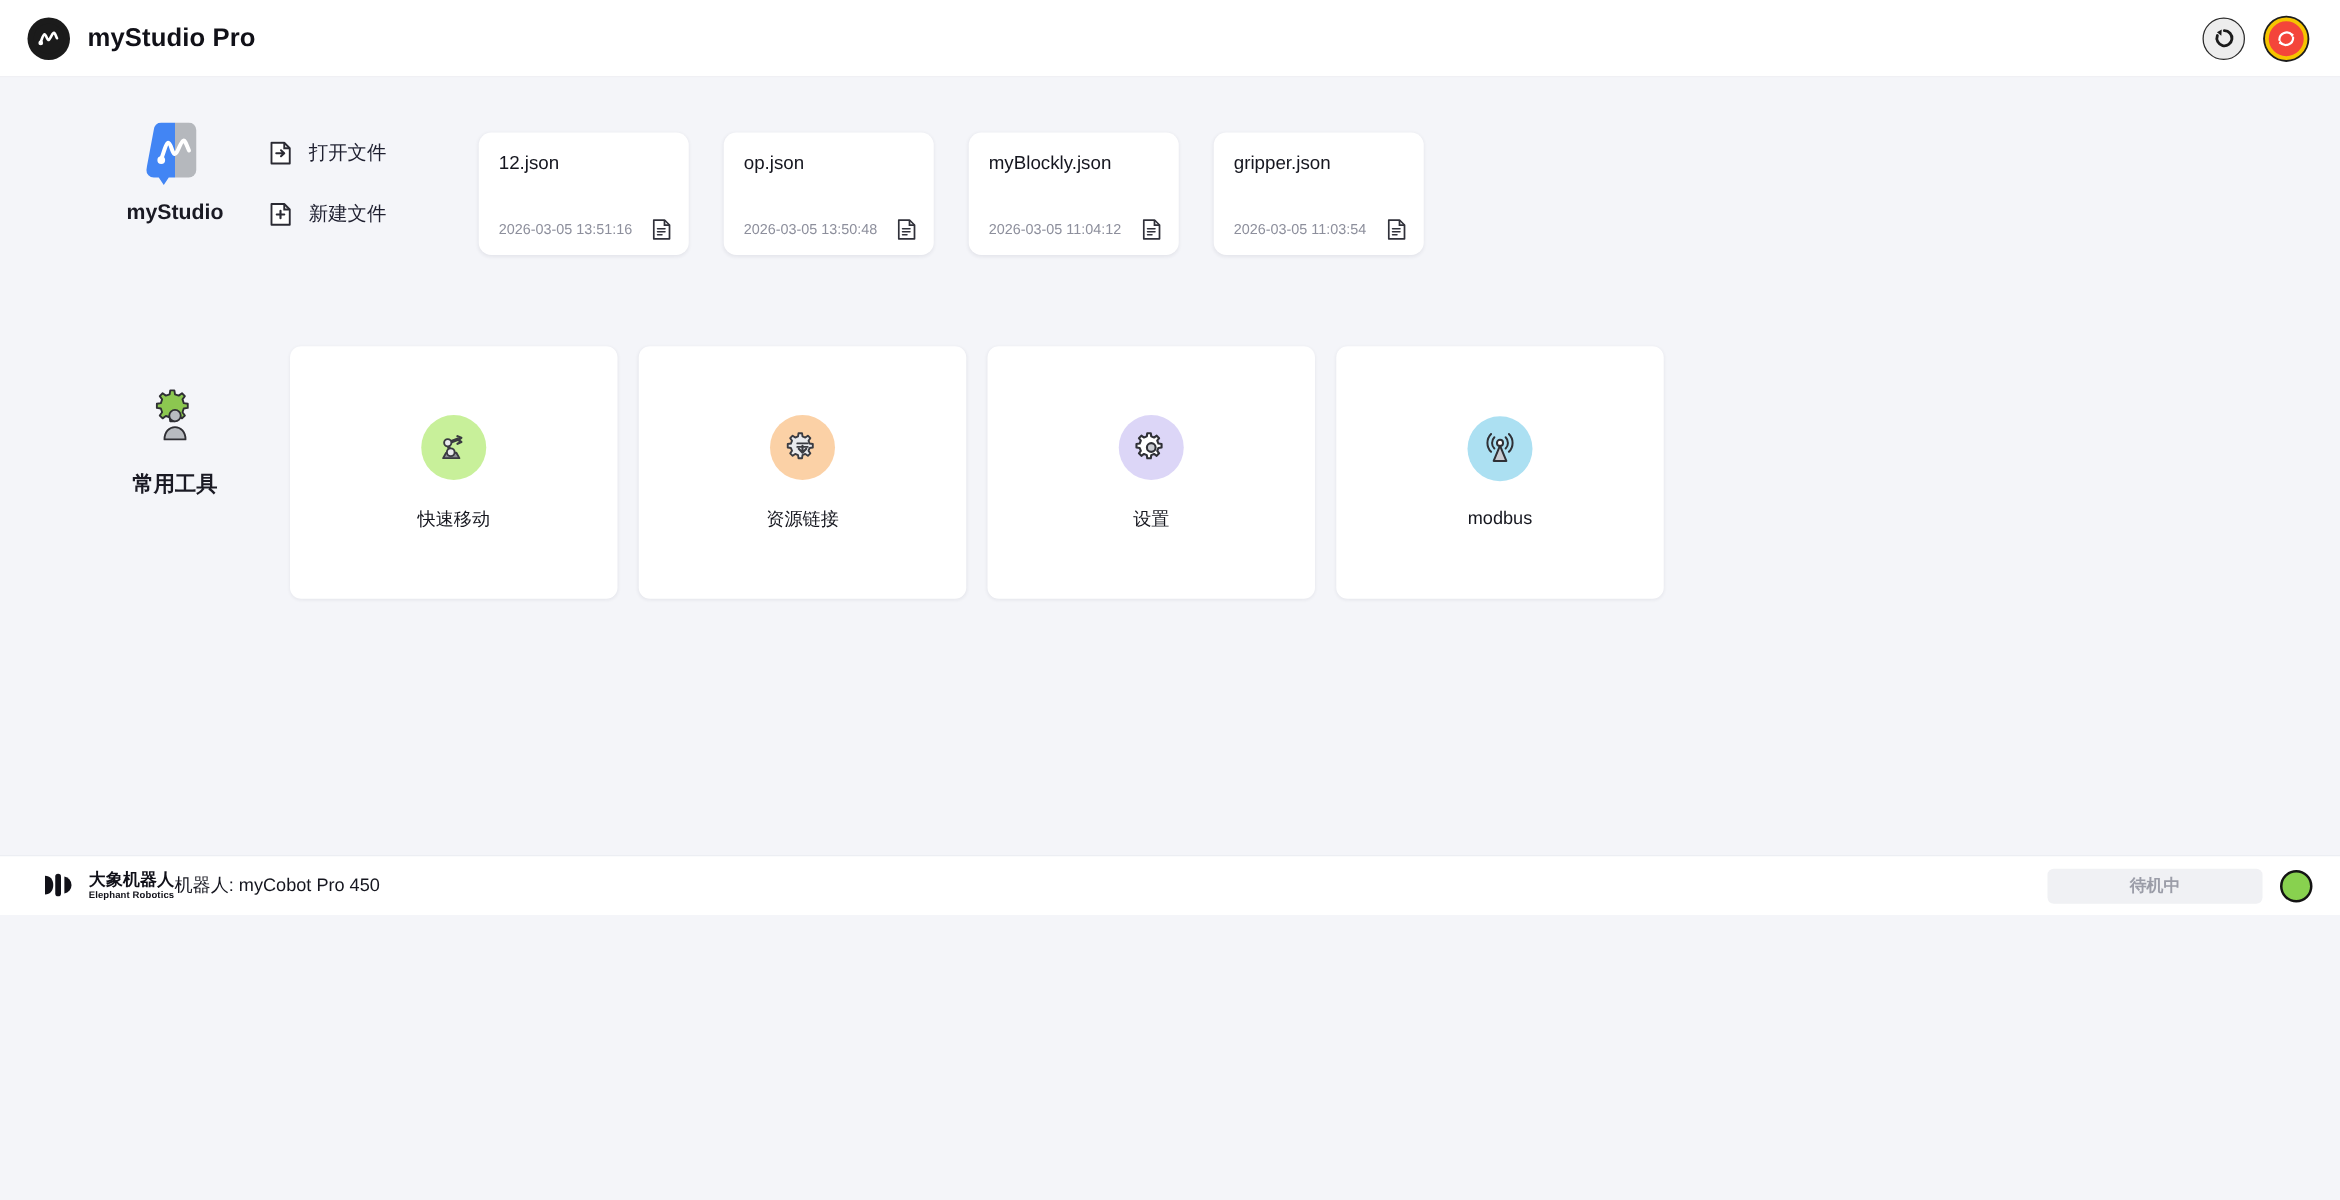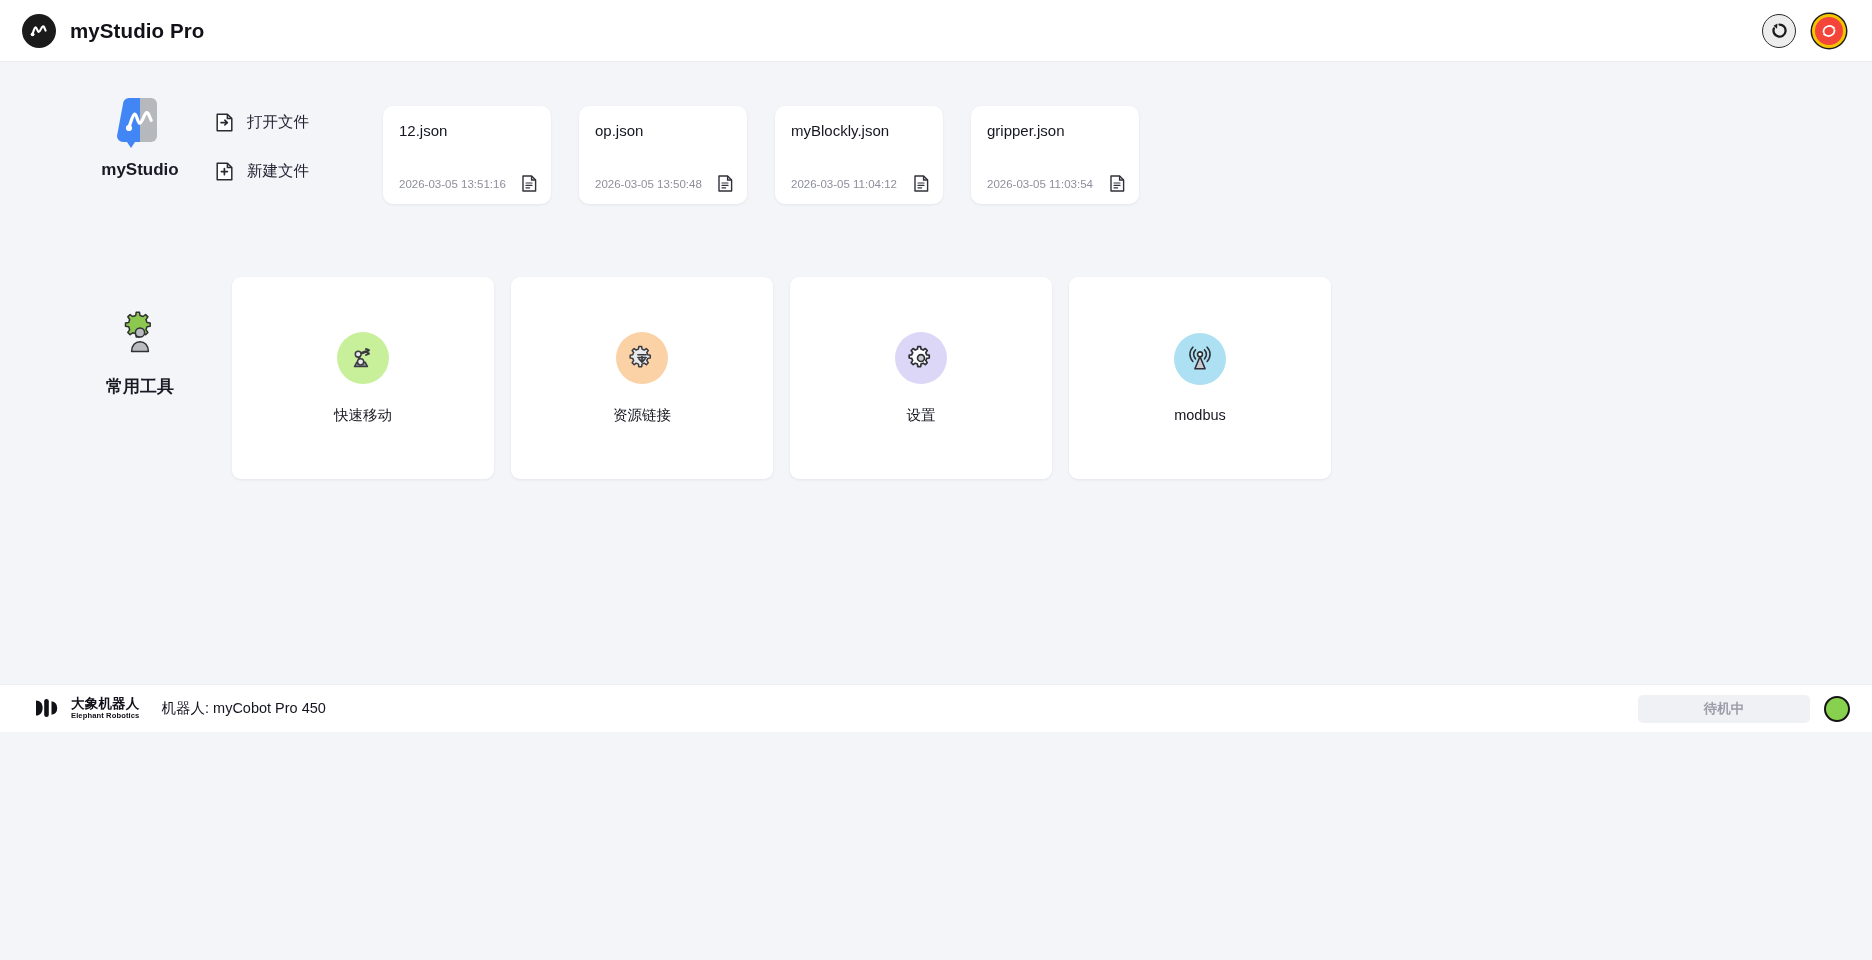--- a/index.html
+++ b/index.html
@@ -83,21 +83,21 @@
   }
   .tool-label { font-size: 14.5px; color: #16171f; }
 
   
   .footer {
     height: 48px; min-height: 48px; background: #ffffff;
     display: flex; align-items: center; justify-content: space-between;
     padding: 0 22px 0 34px;
     border-top: 1px solid #eceef3;
   }
-  .footer-left { display: flex; align-items: center; gap: 22px; }
+  .footer-left { display: flex; align-items: center; }
   .er-logo { display: flex; align-items: center; gap: 7px; }
   .er-logo-text { display: flex; flex-direction: column; line-height: 1.05; }
   .er-cn { font-size: 13.5px; font-weight: bold; color: #101018; letter-spacing: .2px; }
   .er-en { font-size: 7.6px; font-weight: bold; color: #101018; letter-spacing: .1px; }
   .robot-name { font-size: 14.5px; color: #15161f; }
 
   .footer-right { display: flex; align-items: center; gap: 14px; }
   .status-pill {
     width: 172px; height: 28px; border-radius: 5px; background: #f0f1f4;
     display: flex; align-items: center; justify-content: center;

